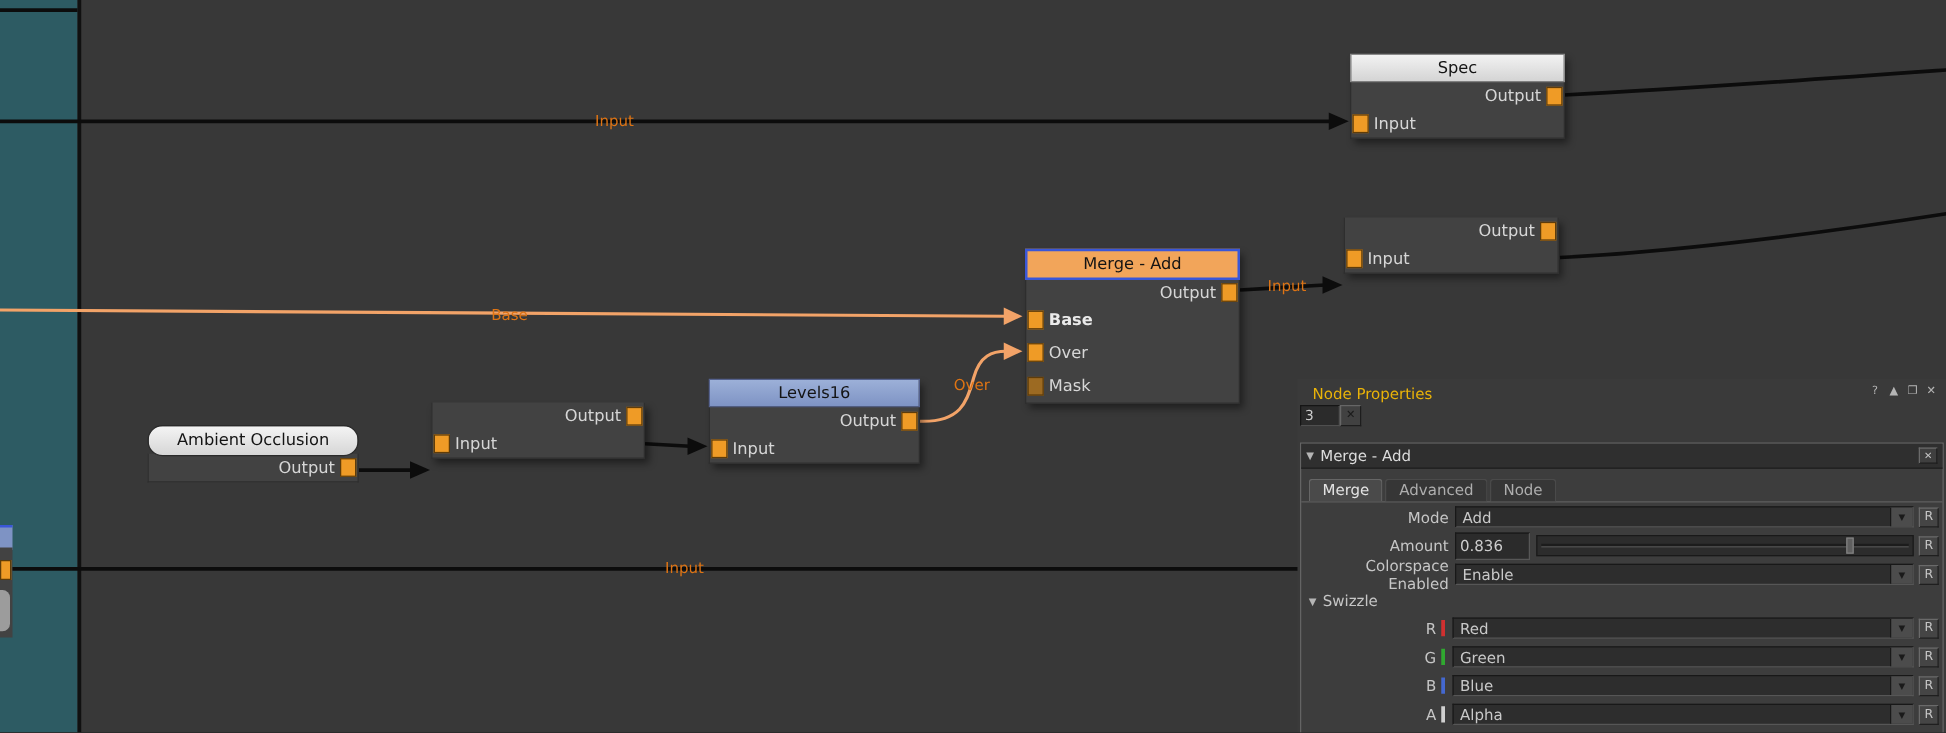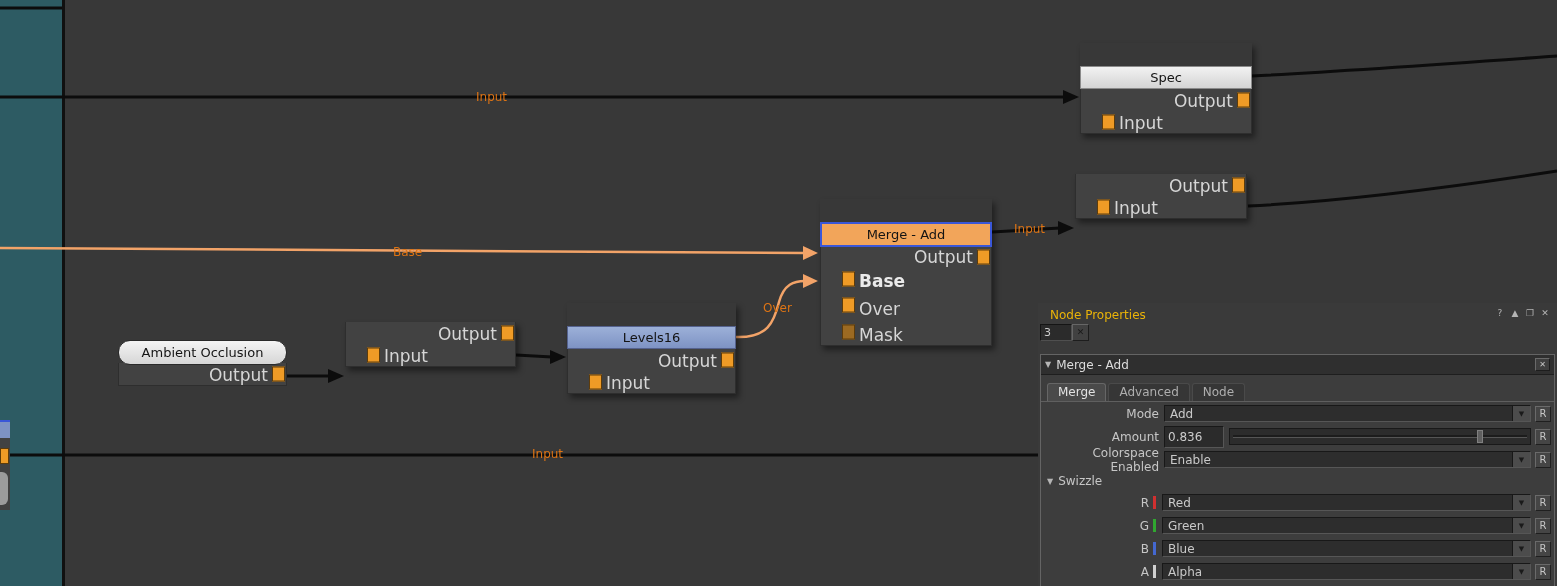--- a/index.html
+++ b/index.html
@@ -11,25 +11,25 @@
   }
   
   .teal{position:absolute;left:0;top:0;width:62px;height:586px;background:#2d5b63;z-index:0;}
   .vline{position:absolute;left:62px;top:0;width:3px;height:586px;background:#101010;z-index:1;}
   
   svg.wires{position:absolute;left:0;top:0;z-index:2;}
   .wire-label{position:absolute;z-index:3;font-size:12px;color:#de7414;white-space:nowrap;}
   
   .node{position:absolute;z-index:4;box-shadow:3px 4px 6px rgba(0,0,0,.45);}
   .node .body{background:#424242;border-left:1px solid #2e2e2e;border-right:1px solid #2e2e2e;border-bottom:1px solid #2e2e2e;}
-  .hdr{height:21px;line-height:21px;text-align:center;font-size:13px;color:#141414;margin-top:23px;}
+  .hdr{height:21px;line-height:21px;text-align:center;font-size:13px;color:#141414;}
   .hdr.light{background:linear-gradient(#f2f2f2,#d4d4d4);border:1px solid #8a8a8a;}
   .hdr.blue{background:linear-gradient(#9cb0d8,#7e93c4);border:1px solid #55628e;}
   .hdr.orange{background:#f2a55a;border:2px solid #3a57d8;}
-  .row{position:relative;display:flex;align-items:flex-end;height:22px;font-size:17px;color:#d6d6d6;margin-left:20px;}
+  .row{position:relative;display:flex;align-items:center;height:22px;font-size:13px;color:#d6d6d6;}
   .row.out{justify-content:flex-end;padding-right:18px;}
   .row.in{padding-left:18px;}
   .port{position:absolute;width:13px;height:15px;background:#ef9b26;border:1px solid #5e3c0a;box-sizing:border-box;top:50%;transform:translateY(-50%);}
   .port.right{right:1px;}
   .port.left{left:1px;}
   .port.mask{background:#9c6a22;}
   .boldlbl{font-weight:bold;color:#eaeaea;}
   
   .pill{height:23px;line-height:23px;border-radius:12px;text-align:center;font-size:13px;color:#141414;
         background:linear-gradient(#f4f4f4,#d6d6d6);border:1px solid #2a2a2a;position:relative;z-index:1;}

